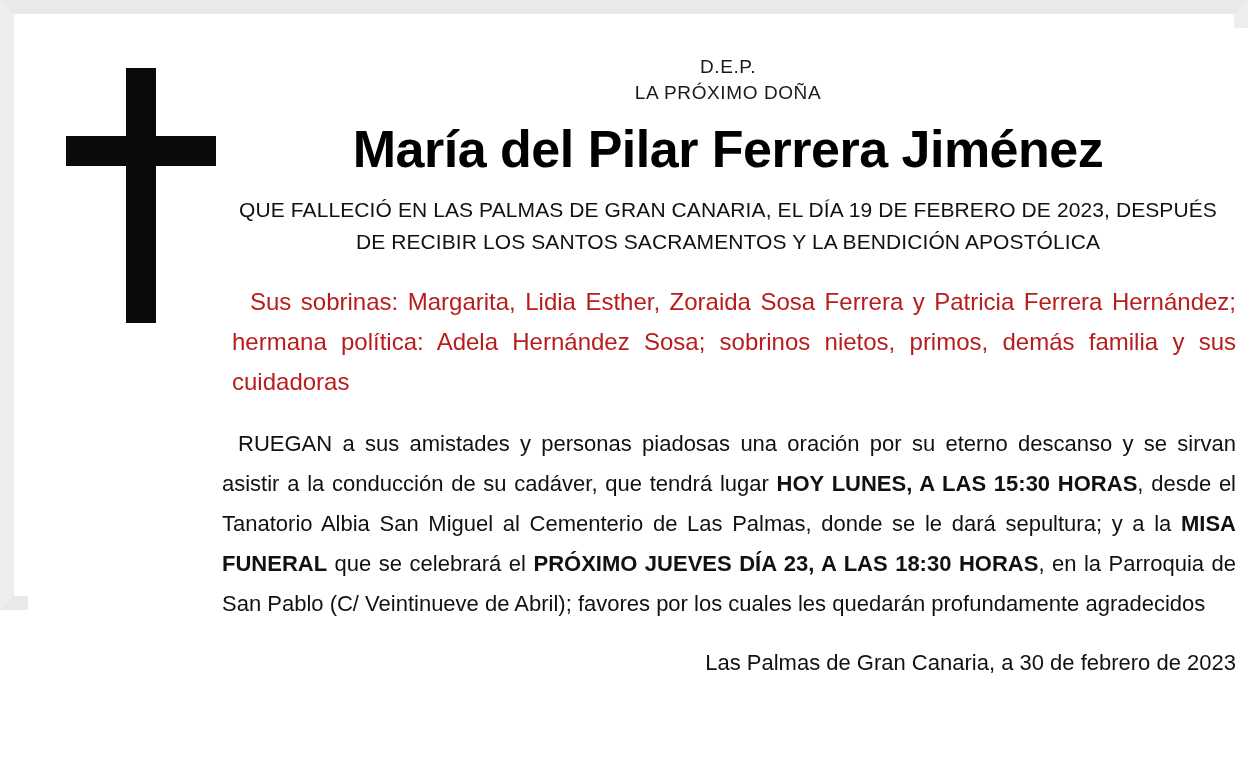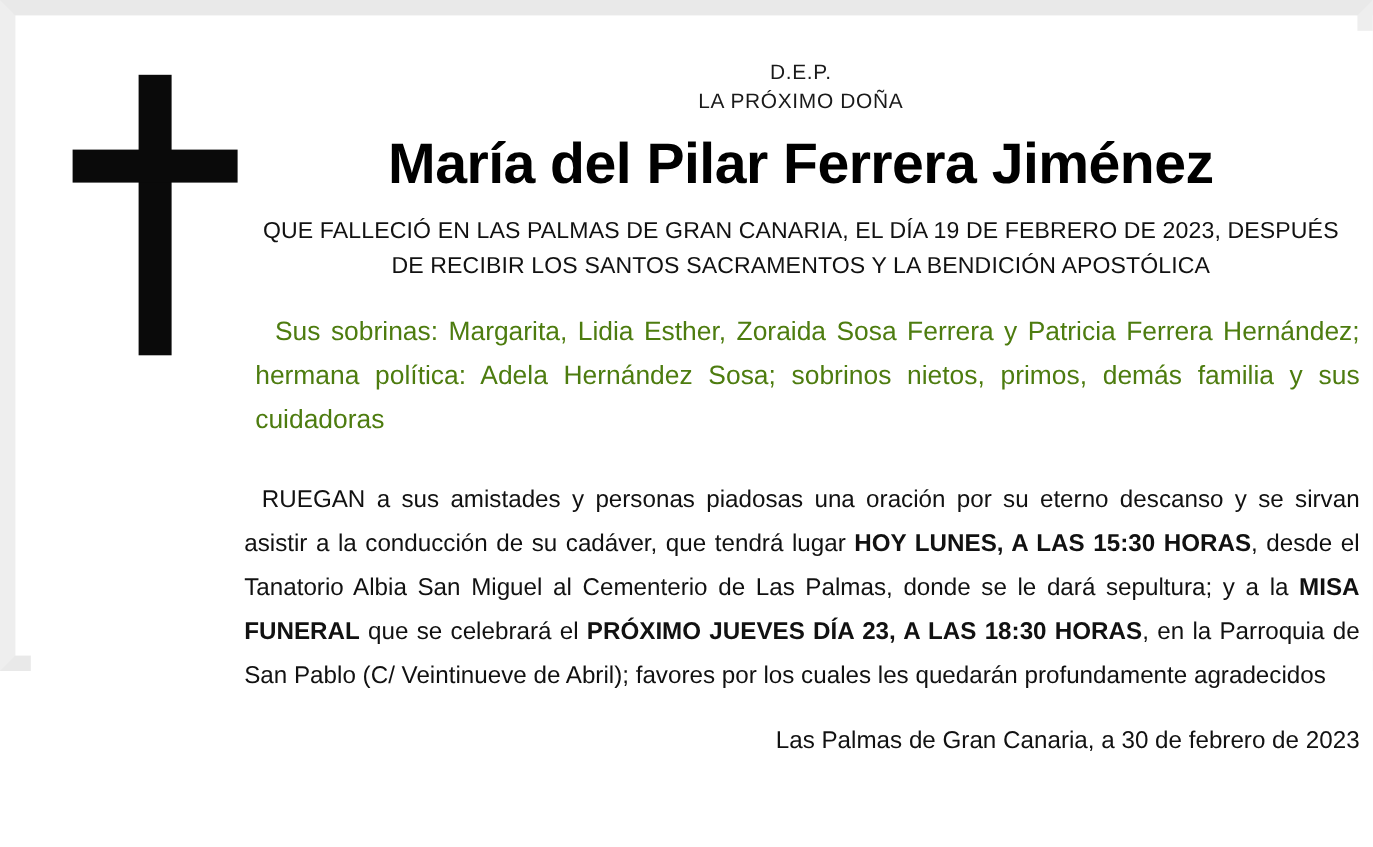--- a/index.html
+++ b/index.html
@@ -95,29 +95,29 @@
     color: #111111;
     padding: 0 6px;
   }
   .family {
     text-align: justify;
     text-align-last: left;
     font-size: 24px;
     line-height: 40px;
     margin-top: 24px;
     padding: 0 2px 0 14px;
-    color: #4d7c0f;
+    color: #b91c1c;
   }
   .family .indent { display: inline-block; width: 18px; }
   .request {
     text-align: justify;
     text-align-last: left;
     font-size: 22px;
     line-height: 40px;
-    margin-top: 32px;
+    margin-top: 22px;
     padding: 0 2px 0 4px;
     color: #111111;
   }
   .request .indent { display: inline-block; width: 16px; }
   .request b { font-weight: bold; }
   .place-date {
     text-align: right;
     font-size: 22px;
     line-height: 34px;
     margin-top: 22px;

